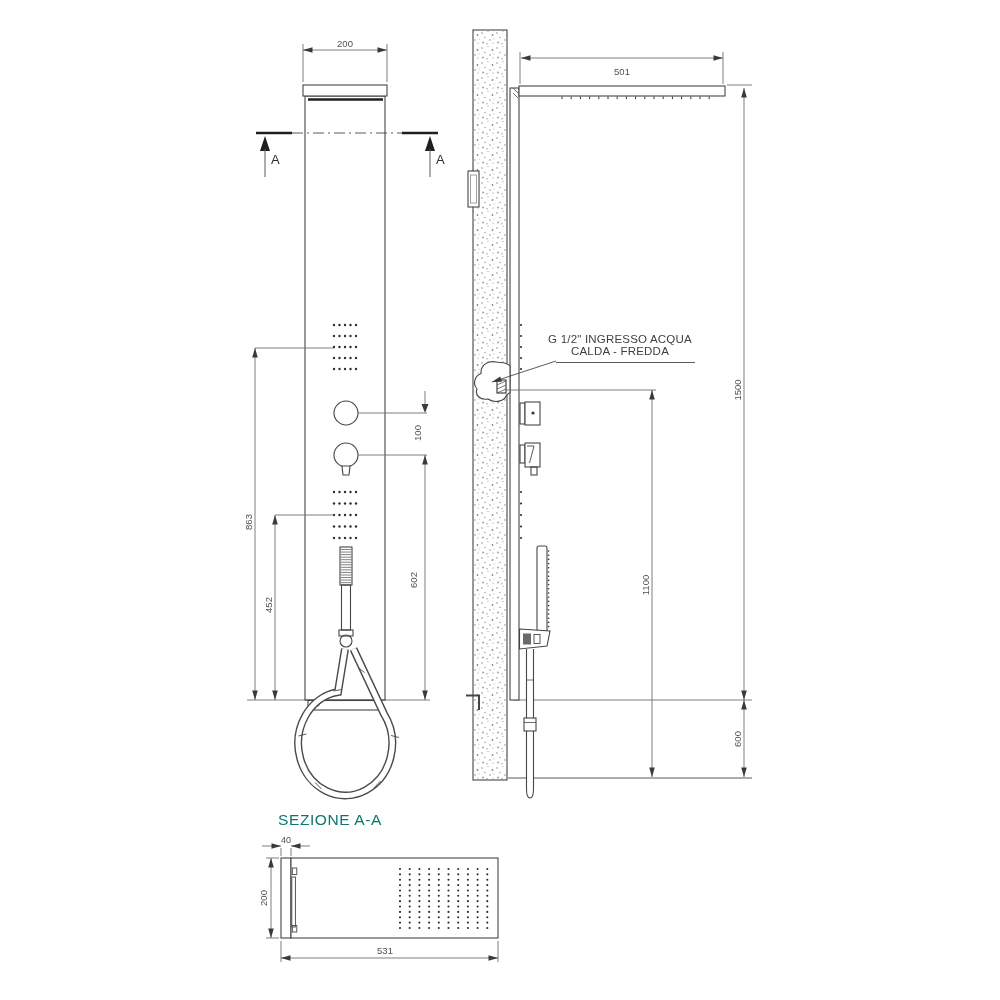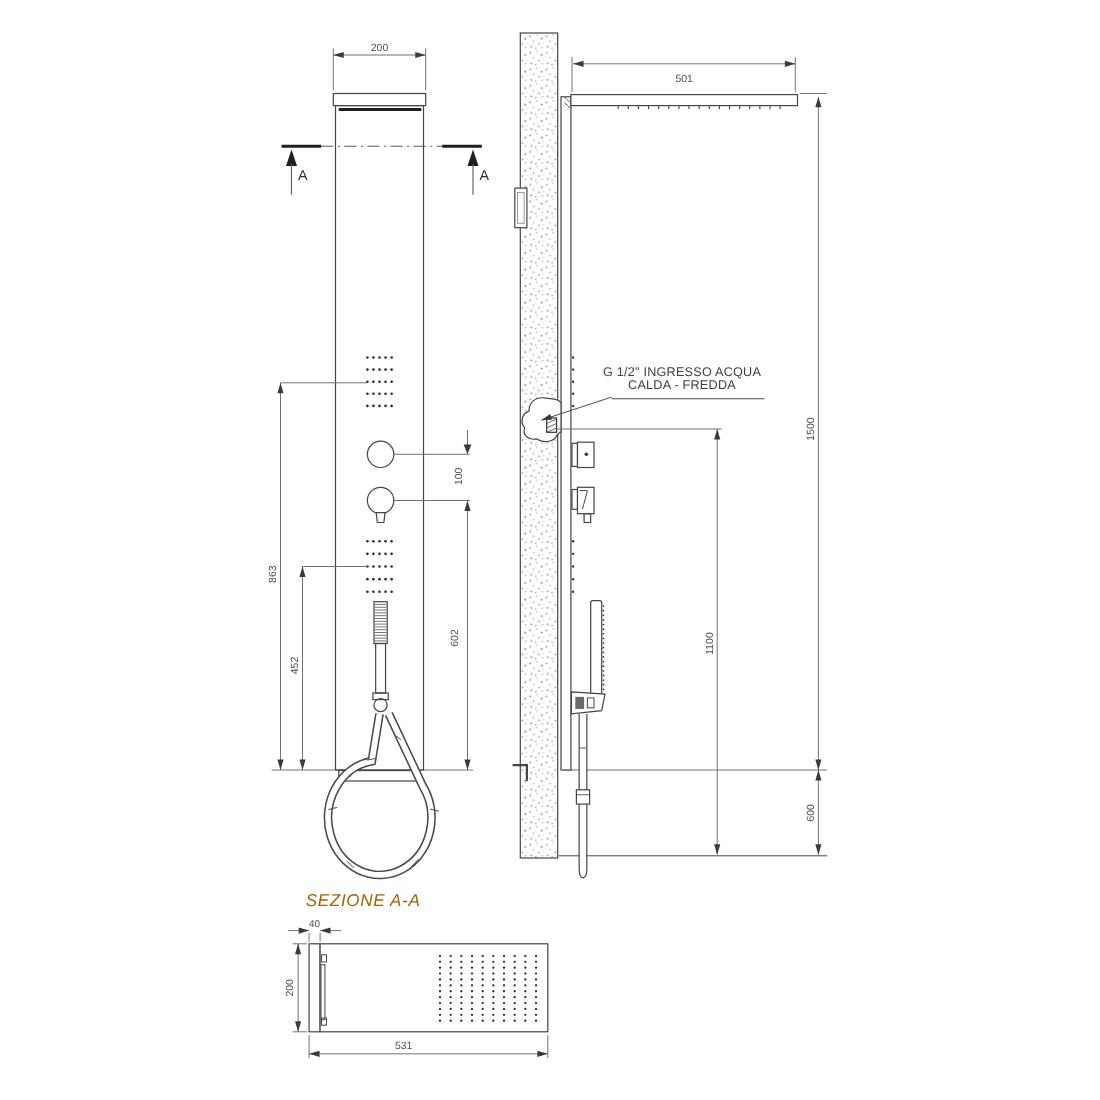--- a/index.html
+++ b/index.html
@@ -6,22 +6,22 @@
   .canvas{position:relative;width:824px;height:1000px;background:#fff;overflow:hidden;
           font-family:"Liberation Sans", sans-serif;}
   .canvas svg{position:absolute;left:0;top:0;}
   .lbl{position:absolute;color:#4f4f4f;font-size:9.5px;white-space:nowrap;
        transform:translate(-50%,-50%);line-height:1;}
   .rot{transform:translate(-50%,-50%) rotate(-90deg);}
   .marker-a{position:absolute;color:#2e2e2e;font-size:13px;line-height:1;white-space:nowrap;}
   .note{position:absolute;left:620px;top:334px;transform:translateX(-50%);
         text-align:center;color:#3f3f3f;font-size:11.5px;line-height:11.5px;
         letter-spacing:.2px;white-space:nowrap;}
-  .sect-title{position:absolute;left:278px;top:811px;color:#a16207;font-size:15.5px;
-        letter-spacing:.6px;white-space:nowrap;font-style:italic;}
+  .sect-title{position:absolute;left:278px;top:811px;color:#0f766e;font-size:15.5px;
+        letter-spacing:.6px;white-space:nowrap;}
 </style>
 </head>
 <body>
 
 <div class="canvas">
 
 <svg width="1000" height="1000" viewBox="0 0 1000 1000">
   <defs>
     <marker id="mE" markerUnits="userSpaceOnUse" markerWidth="11" markerHeight="8" refX="10" refY="4" orient="auto">
       <path d="M0.5,1.2 L10,4 L0.5,6.8 Z" fill="#3a3a3a"></path>
@@ -467,15 +467,15 @@
 <span class="lbl rot" style="left:738px;top:739px;">600</span>
 
 <div class="note">
   <span>G 1/2" INGRESSO ACQUA</span><br>
   <span>CALDA - FREDDA</span>
 </div>
 
 <span class="sect-title">SEZIONE A-A</span>
 <span class="lbl" style="left:286px;top:840px;font-size:9px;">40</span>
 <span class="lbl rot" style="left:264px;top:898px;">200</span>
-<span class="lbl" style="left:367px;top:951px;">531</span>
+<span class="lbl" style="left:385px;top:951px;">531</span>
 
 </div>
 
 </body></html>

